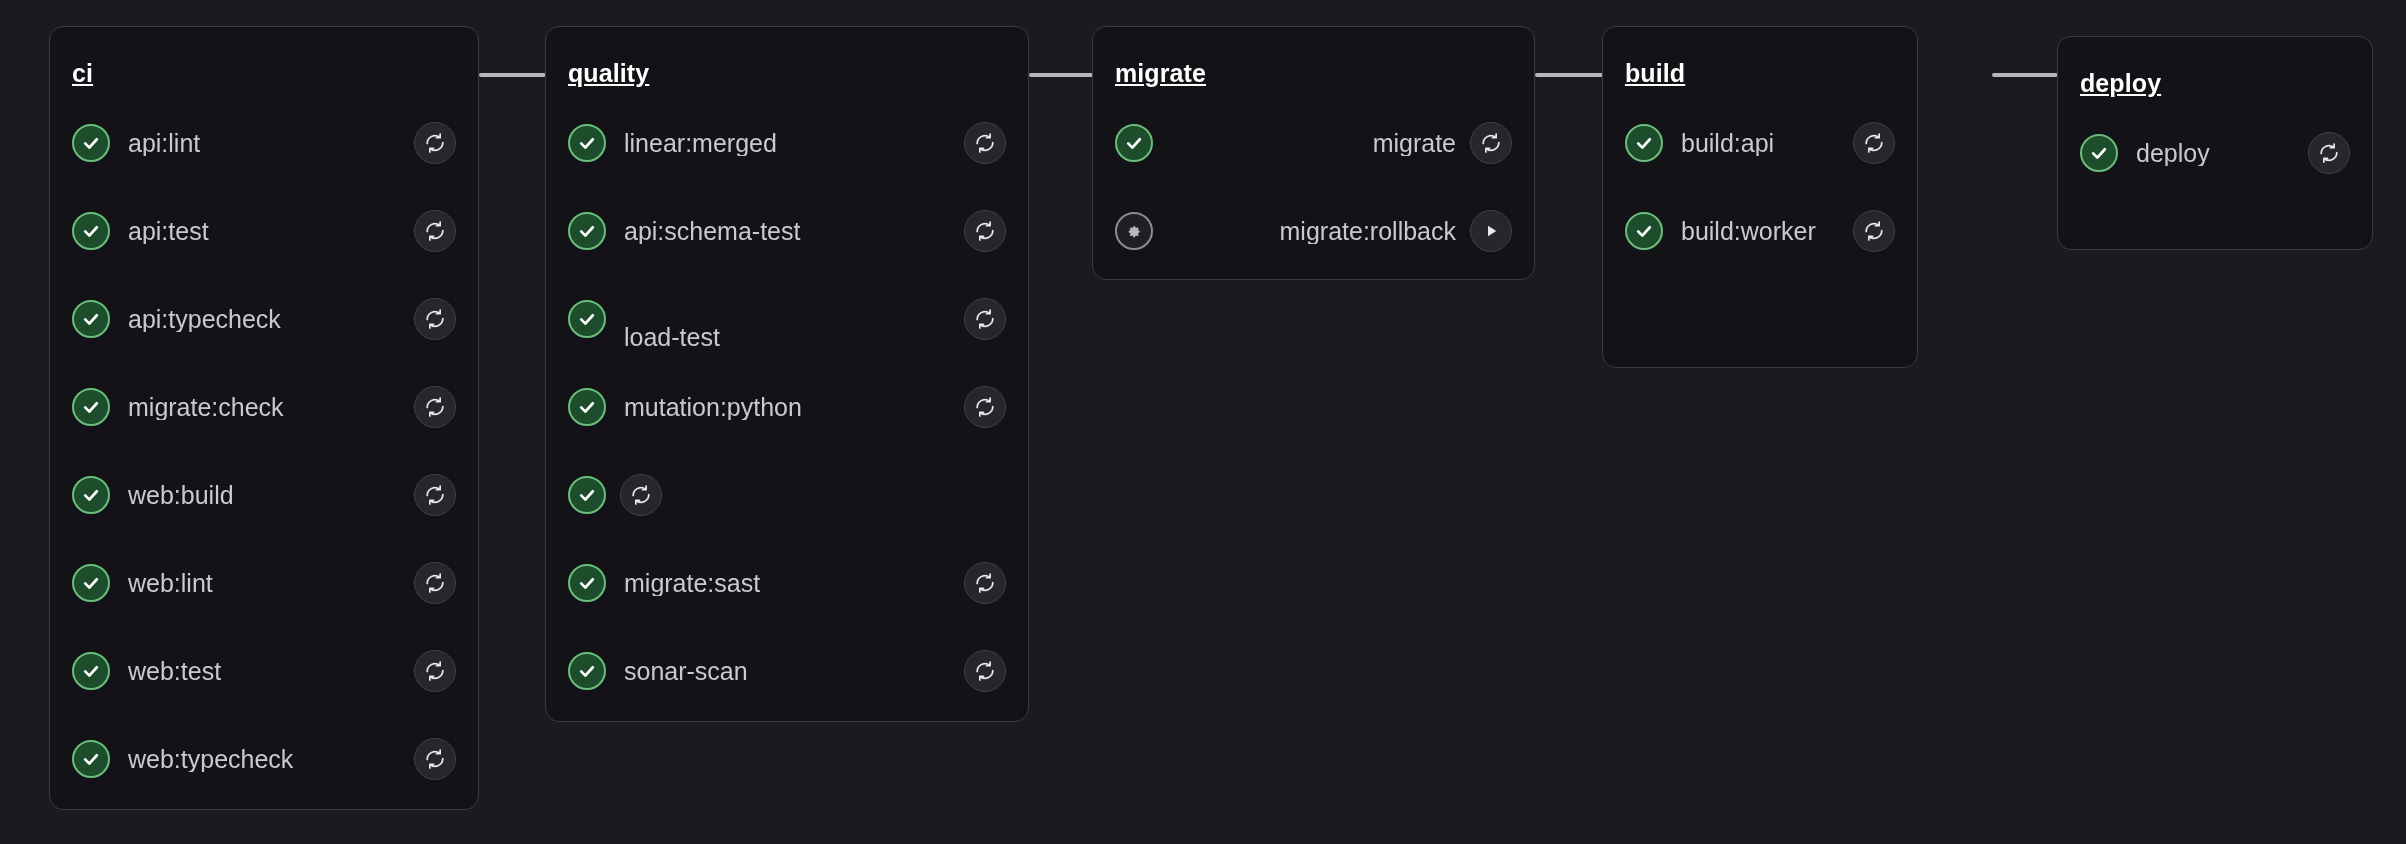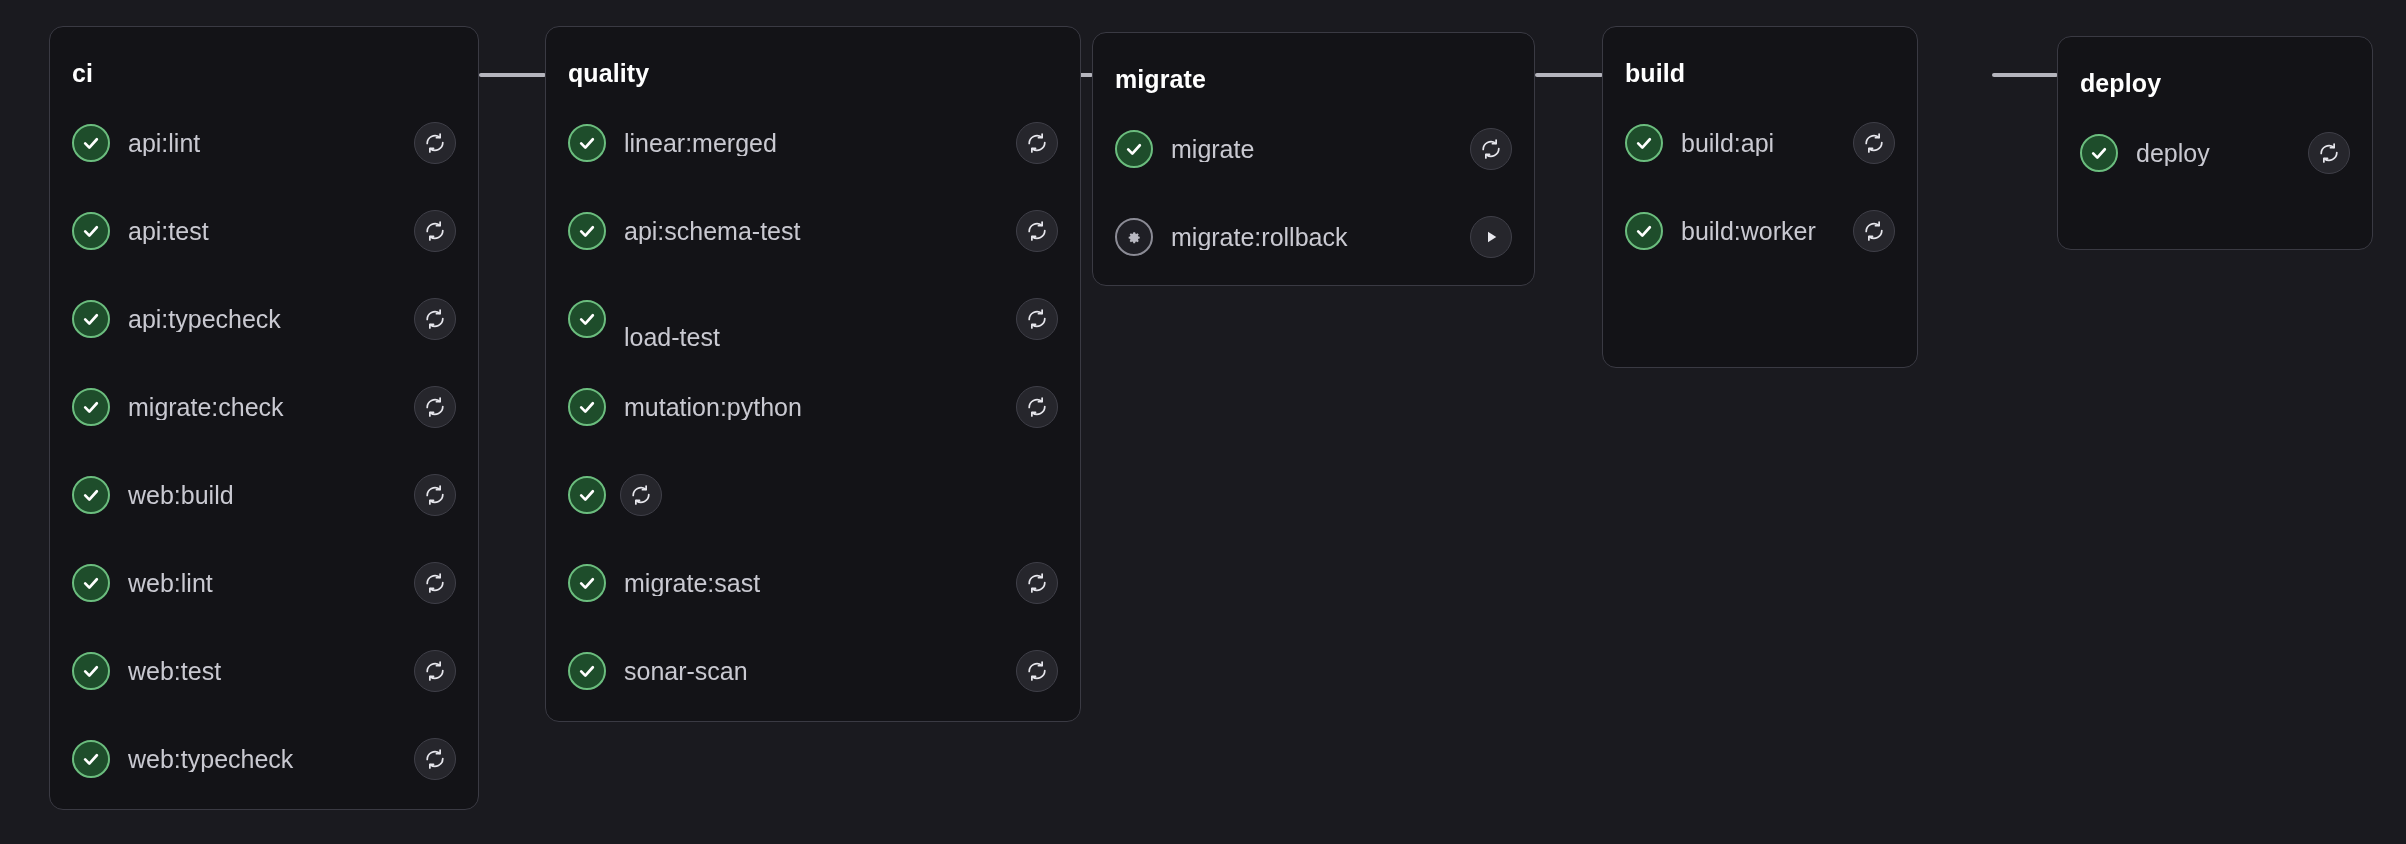--- a/index.html
+++ b/index.html
@@ -46,20 +46,21 @@
   .stage-title {
     position: absolute;
     left: 22px;
     top: 34px;
     font-size: 25px;
     font-weight: bold;
     color: #ffffff;
     letter-spacing: 0.1px;
     line-height: 1;
     white-space: nowrap;
+    text-decoration: underline;
   }
 
   .job-list {
     position: absolute;
     left: 0;
     right: 0;
     top: 86px;
   }
 
   .job-row {
@@ -255,21 +256,21 @@
             <svg width="22" height="22" viewBox="0 0 24 24" fill="none" stroke="#e6e6ec" stroke-width="1.9" stroke-linecap="round" stroke-linejoin="round">
               <path d="M20.5 11.5a8.5 8.5 0 01-13.6 6.8"></path>
               <path d="M3.5 12.5A8.5 8.5 0 0117.1 5.7"></path>
               <polyline points="17.6,2.2 17.6,6.2 13.6,6.2"></polyline>
               <polyline points="6.4,21.8 6.4,17.8 10.4,17.8"></polyline>
             </svg>
           </span>
         </div>
       </div>
     </div>
-    <div class="stage-card" style="left: 545px; top: 26px; width: 536px; height: 696px; background: rgb(19, 19, 23); border-color: rgb(58, 58, 67);">
+    <div class="stage-card" style="left: 545px; top: 26px; width: 484px; height: 696px; background: rgb(19, 19, 23); border-color: rgb(58, 58, 67);">
       <div class="stage-title" style="color: rgb(255, 255, 255);">quality</div>
       <div class="job-list">
         <div class="job-row">
           <span class="status-icon success" style="border-color: rgb(107, 189, 126); background: rgb(30, 77, 43);">
             <svg width="20" height="20" viewBox="0 0 24 24" fill="none" stroke="#ffffff" stroke-width="3.2" stroke-linecap="round" stroke-linejoin="round">
               <polyline points="5,12.5 10,17.5 19,7.5"></polyline>
             </svg>
           </span>
           <span class="job-label" style="color: rgb(201, 201, 209);">linear:merged</span>
           <span class="job-action">
@@ -371,21 +372,21 @@
             <svg width="22" height="22" viewBox="0 0 24 24" fill="none" stroke="#e6e6ec" stroke-width="1.9" stroke-linecap="round" stroke-linejoin="round">
               <path d="M20.5 11.5a8.5 8.5 0 01-13.6 6.8"></path>
               <path d="M3.5 12.5A8.5 8.5 0 0117.1 5.7"></path>
               <polyline points="17.6,2.2 17.6,6.2 13.6,6.2"></polyline>
               <polyline points="6.4,21.8 6.4,17.8 10.4,17.8"></polyline>
             </svg>
           </span>
         </div>
       </div>
     </div>
-    <div class="stage-card" style="left: 1092px; top: 32px; width: 443px; height: 254px; background: rgb(19, 19, 23); border-color: rgb(58, 58, 67);">
+    <div class="stage-card" style="left: 1092px; top: 26px; width: 443px; height: 254px; background: rgb(19, 19, 23); border-color: rgb(58, 58, 67); text-align: right;">
       <div class="stage-title" style="color: rgb(255, 255, 255);">migrate</div>
       <div class="job-list">
         <div class="job-row">
           <span class="status-icon success" style="border-color: rgb(107, 189, 126); background: rgb(30, 77, 43);">
             <svg width="20" height="20" viewBox="0 0 24 24" fill="none" stroke="#ffffff" stroke-width="3.2" stroke-linecap="round" stroke-linejoin="round">
               <polyline points="5,12.5 10,17.5 19,7.5"></polyline>
             </svg>
           </span>
           <span class="job-label" style="color: rgb(201, 201, 209);">migrate</span>
           <span class="job-action">

